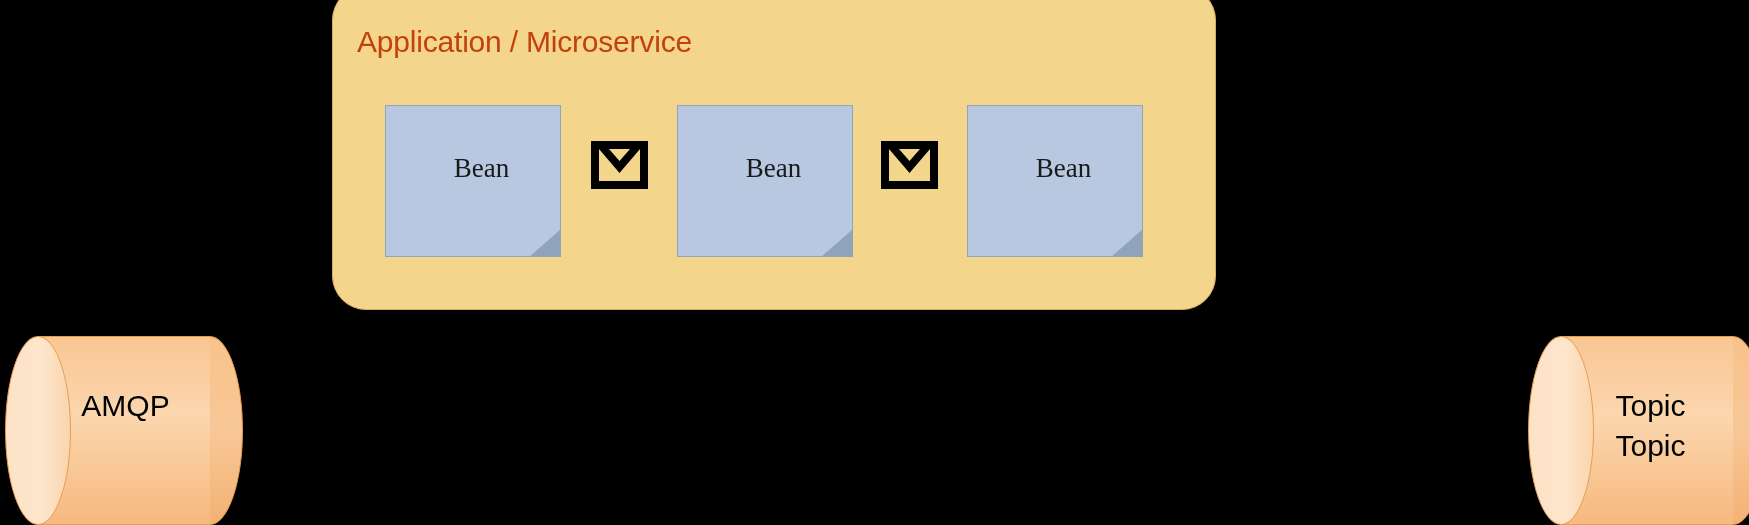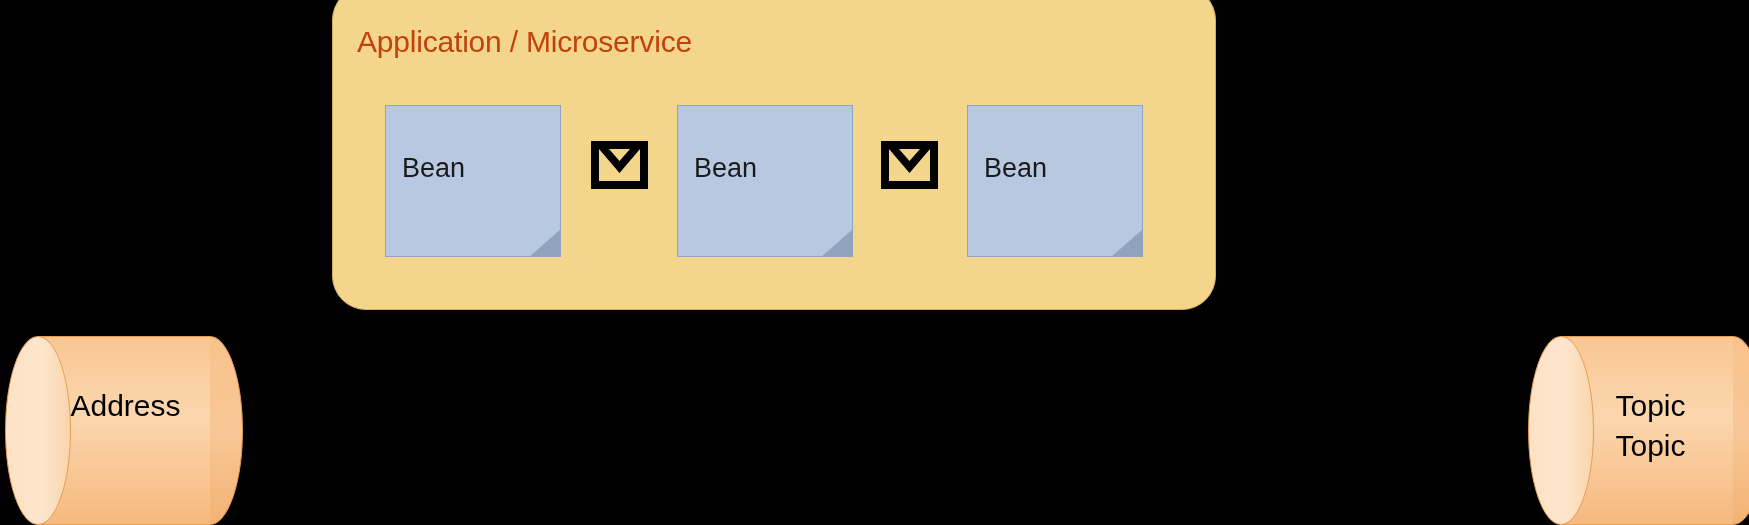--- a/index.html
+++ b/index.html
@@ -62,22 +62,22 @@
     width: 32px;
     height: 28px;
     background: #8fa3bd;
     clip-path: polygon(100% 0, 100% 100%, 0 100%);
   }
   .bean .label {
     position: absolute;
     left: 0;
     right: 0;
     top: 48px;
-    text-align: left;
-    font-family: Liberation Sans, sans-serif;
+    text-align: center;
+    font-family: Liberation Serif, serif;
     font-size: 27px;
     color: #1a1a1a;
     padding-left: 17px;
   }
   #bean-1 { left: 52px; }
   #bean-2 { left: 344px; }
   #bean-3 { left: 634px; }
 
   
   .envelope {
@@ -189,21 +189,21 @@
 </head>
 <body>
 
 <div id="canvas">
 
   <div class="cylinder" id="cylinder-amqp">
     <div class="cyl-cap-right"></div>
     <div class="cyl-body"></div>
     <div class="cyl-cap-left"></div>
     <div class="cyl-label">
-      <div>Address</div>
+      <div>AMQP</div>
     </div>
   </div>
 
   <div class="cylinder" id="cylinder-kafka">
     <div class="cyl-cap-right"></div>
     <div class="cyl-body"></div>
     <div class="cyl-cap-left"></div>
     <div class="cyl-label">
       <div>Topic</div>
       <div>Topic</div>

